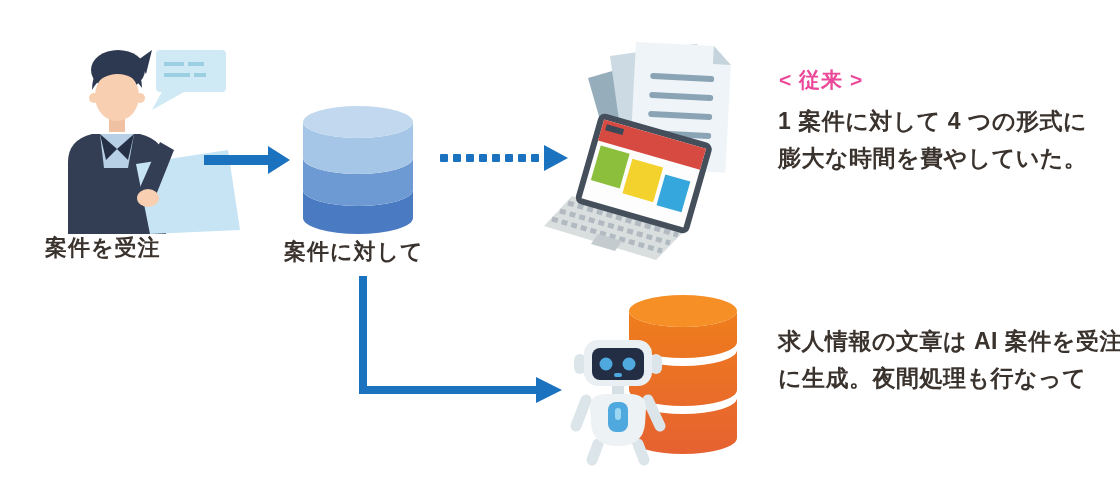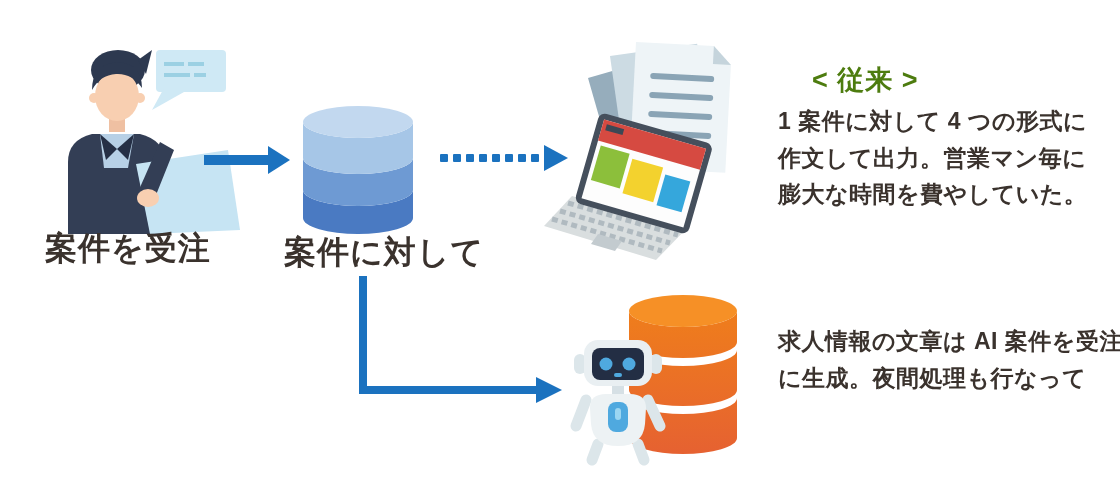--- a/index.html
+++ b/index.html
@@ -3,26 +3,26 @@
 <meta charset="utf-8">
 <style>
   html,body { margin:0; padding:0; background:#ffffff; }
   #canvas {
     position:relative; width:1120px; height:493px; background:#ffffff;
     overflow:hidden;
     font-family:"Liberation Sans","DejaVu Sans",sans-serif;
   }
   .abs { position:absolute; }
   .node-label {
-    position:absolute; font-weight:bold; font-size:32px; line-height:40px;
+    position:absolute; font-weight:bold; font-size:22px; line-height:40px;
     color:#3a322d; letter-spacing:1px; white-space:nowrap;
   }
   .annot-heading {
-    position:absolute; font-weight:bold; font-size:27px; line-height:32px;
-    color:#4d7c0f; letter-spacing:1px; white-space:nowrap;margin-left:33px;
+    position:absolute; font-weight:bold; font-size:21px; line-height:32px;
+    color:#ec4899; letter-spacing:1px; white-space:nowrap;
   }
   .annot-body {
     position:absolute; font-size:23px; line-height:36.5px;
     color:#3a322d; letter-spacing:0.5px; white-space:nowrap;font-weight:bold;
   }
 </style>
 </head>
 <body>
 
 <div id="canvas">
@@ -159,21 +159,20 @@
     <line x1="42" y1="108" x2="36" y2="124" stroke="#dce6ea" stroke-width="11" stroke-linecap="round"></line>
     <line x1="82" y1="108" x2="88" y2="124" stroke="#dce6ea" stroke-width="11" stroke-linecap="round"></line>
     <path d="M34,72 Q34,58 50,58 L74,58 Q90,58 90,72 L89,88 Q87,110 62,110 Q37,110 35,88 Z" fill="#edf2f4"></path>
     <rect x="52" y="66" width="20" height="30" rx="8" fill="#4fa9df"></rect>
     <rect x="59" y="72" width="6" height="12" rx="3" fill="#9bd6f2"></rect>
   </svg>
 
   <div class="annot-heading" style="left:779px;top:64px">&lt; 従来 &gt;</div>
   <div class="annot-body" style="left:778px;top:103px">
     <div>1 案件に対して 4 つの形式に</div>
-    <div>作文して出力。営業マン毎に</div>
     <div>膨大な時間を費やしていた。</div>
   </div>
 
   <div class="annot-body" style="left:778px;top:323px">
     <div>求人情報の文章は AI 案件を受注</div>
     <div>に生成。夜間処理も行なって</div>
   </div>
 
 </div>
 

